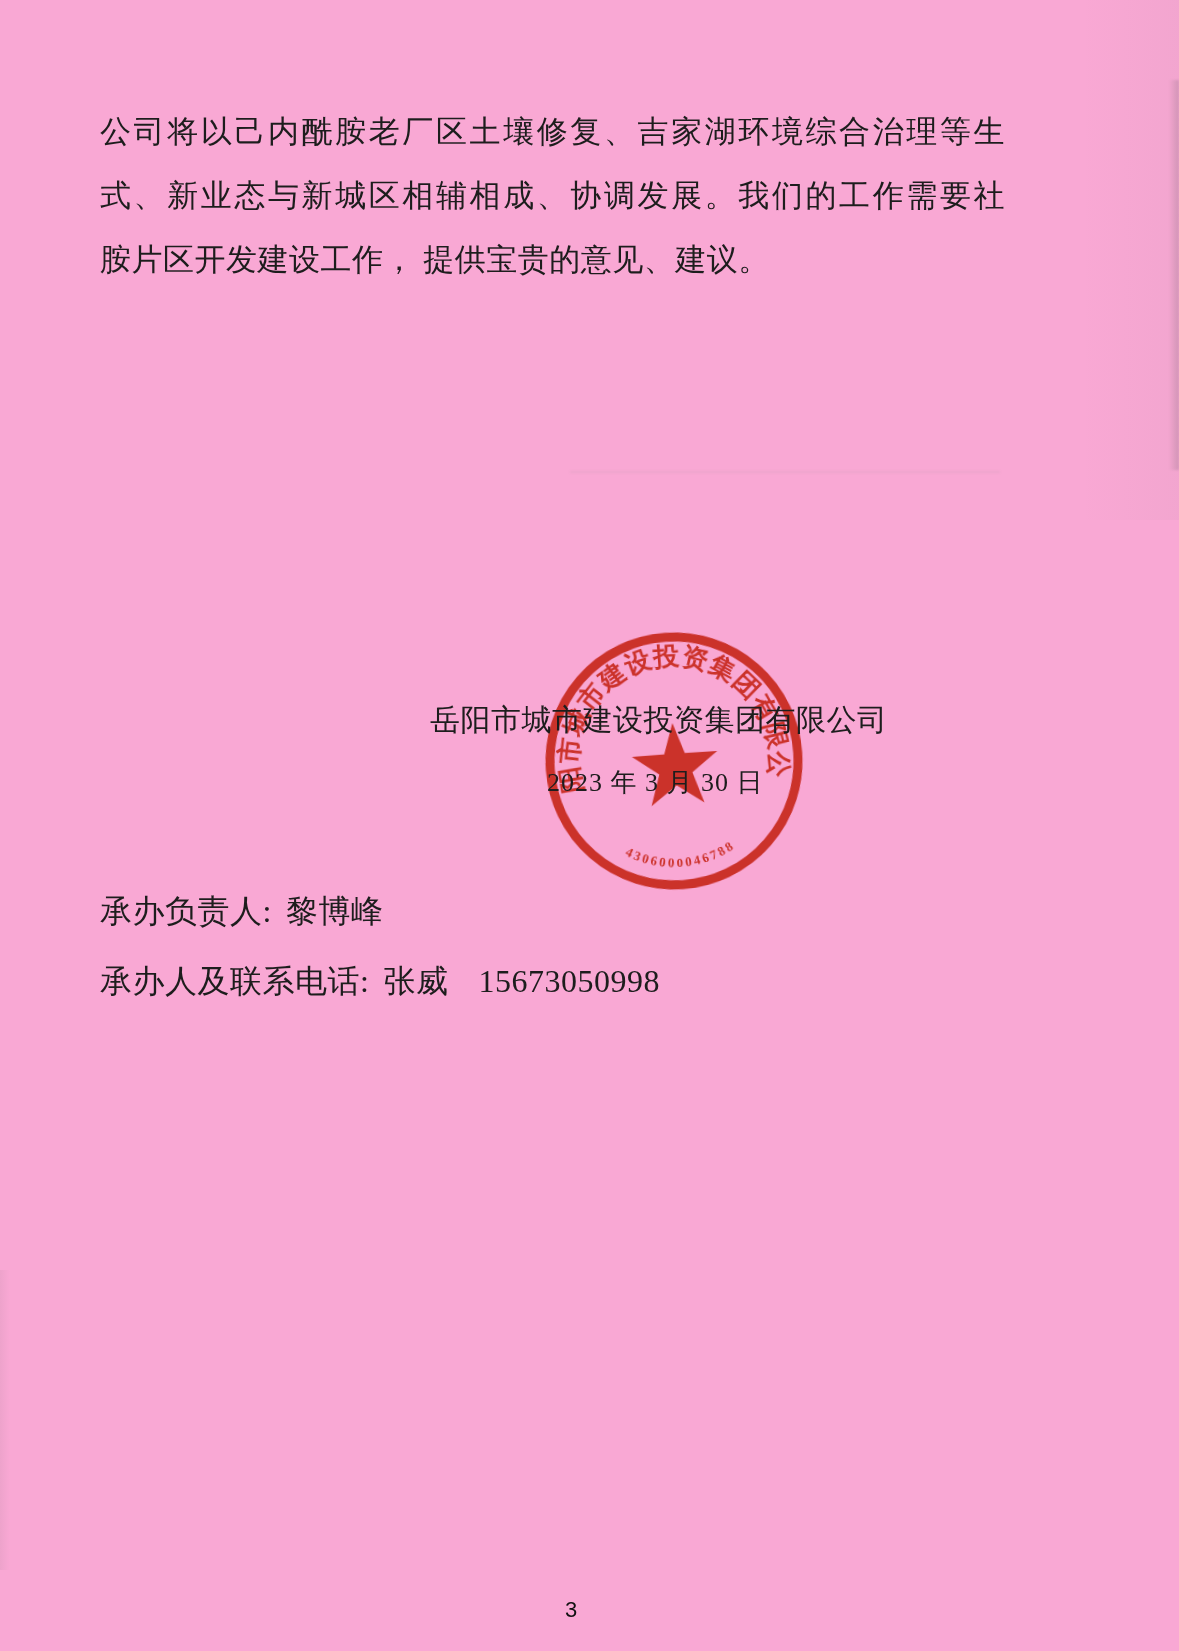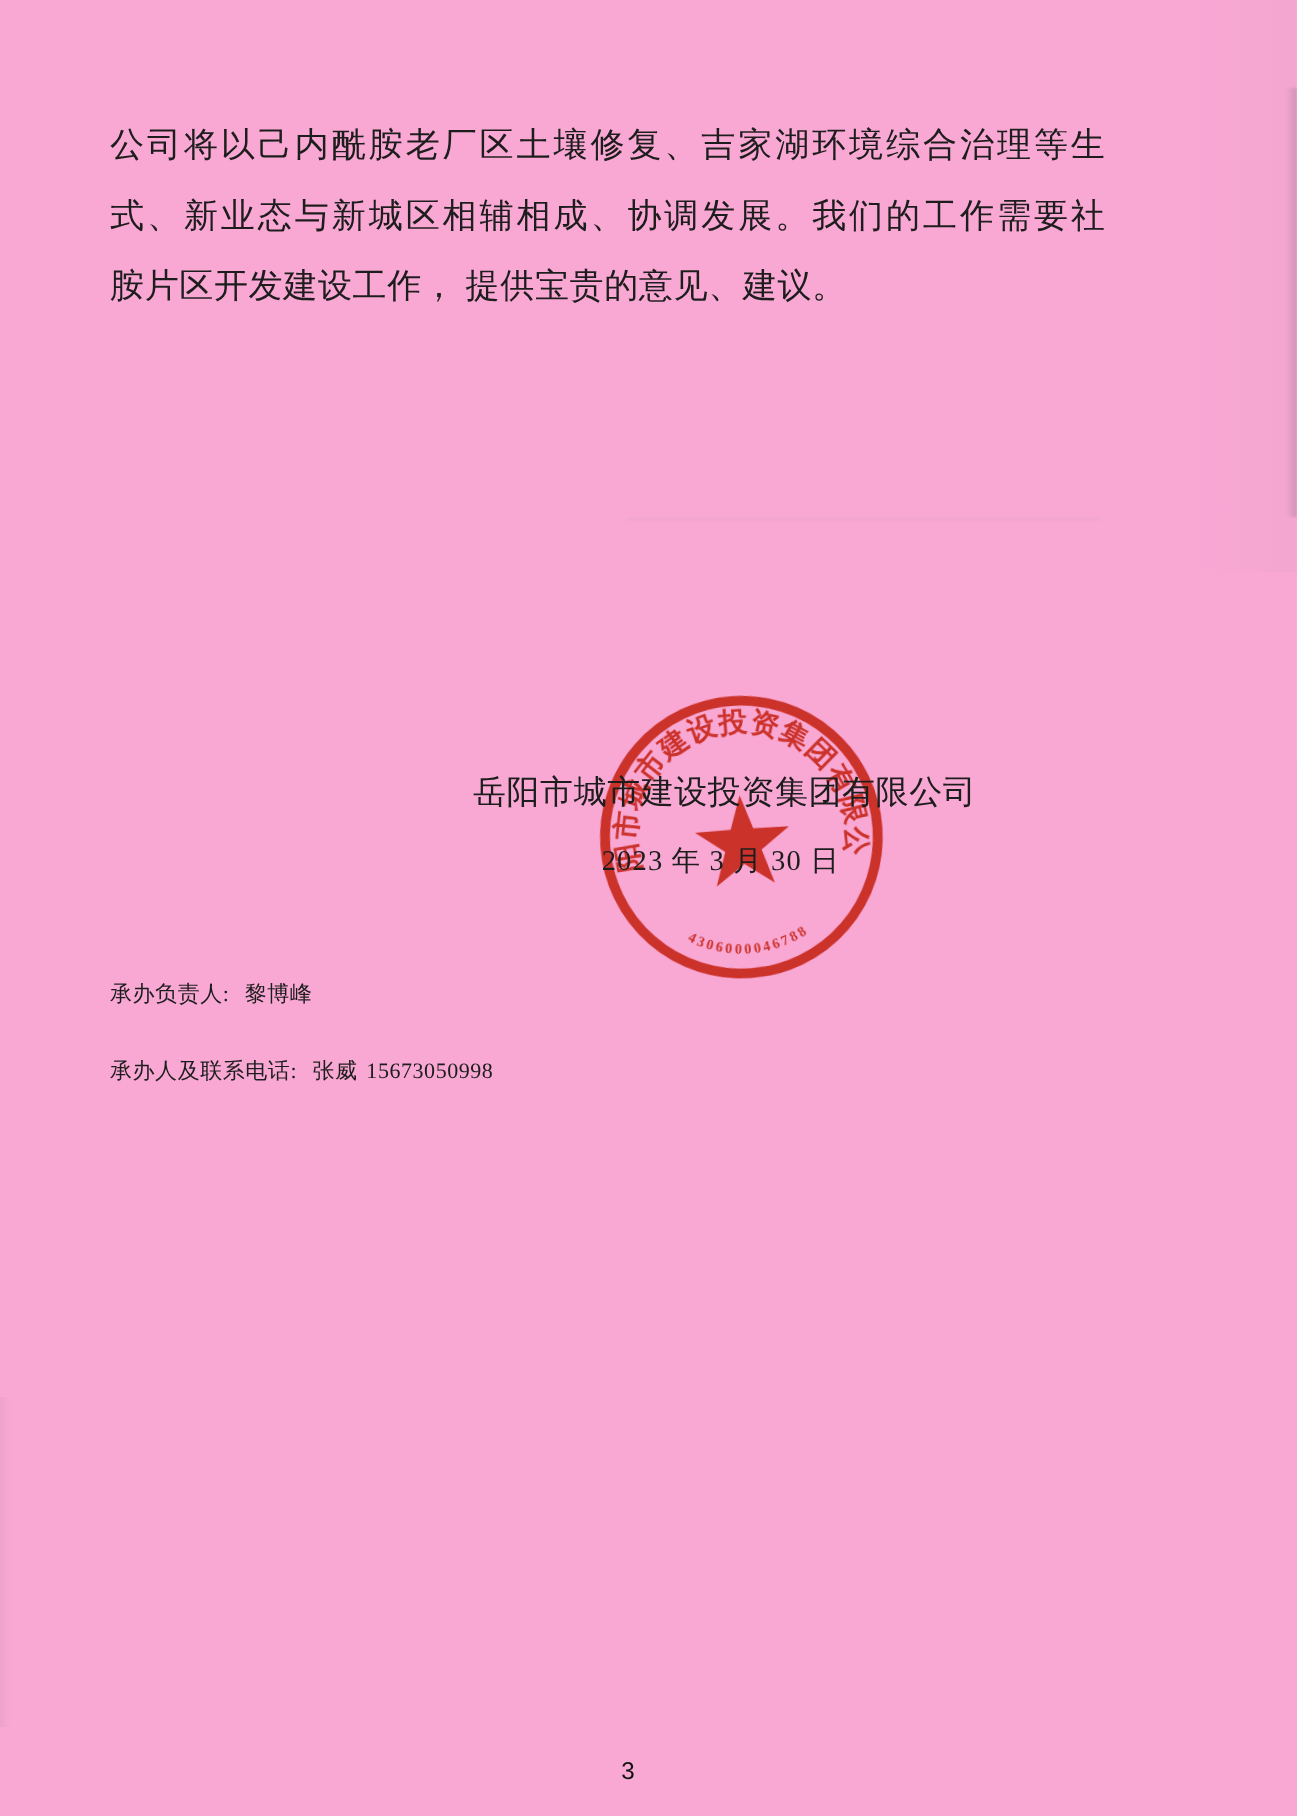--- a/index.html
+++ b/index.html
@@ -57,24 +57,24 @@
     position: absolute; left: 539px; top: 626px; width: 270px; height: 270px;
     z-index: 2;
     transform: rotate(-4deg);
     opacity: 0.92;
     filter: blur(0.3px);
   }
   .seal text { font-family: "Liberation Serif", "DejaVu Serif", serif; }
   
   .contact-line {
     position: absolute; left: 100px;
-    font-size: 20px; letter-spacing: 0.5px;
+    font-size: 32px; letter-spacing: 0.5px;
   }
   .contact-line .val { margin-left: 14px; }
-  .contact-line .val2 { margin-left: 8px; }
+  .contact-line .val2 { margin-left: 30px; }
   .manager-line { top: 890px; }
   .handler-line { top: 960px; }
   
   .page-number {
     position: absolute; left: 0; top: 1597px; width: 1142px;
     text-align: center;
     font-family: "Liberation Sans", "DejaVu Sans", sans-serif;
     font-size: 22px; color: #111;
   }
 </style>

